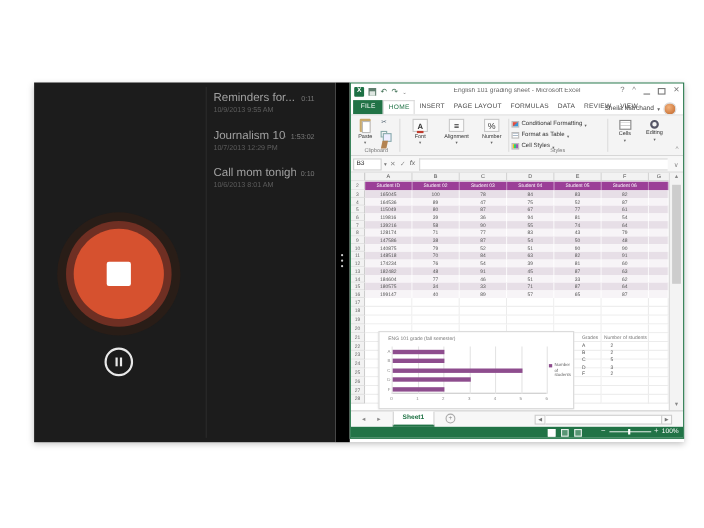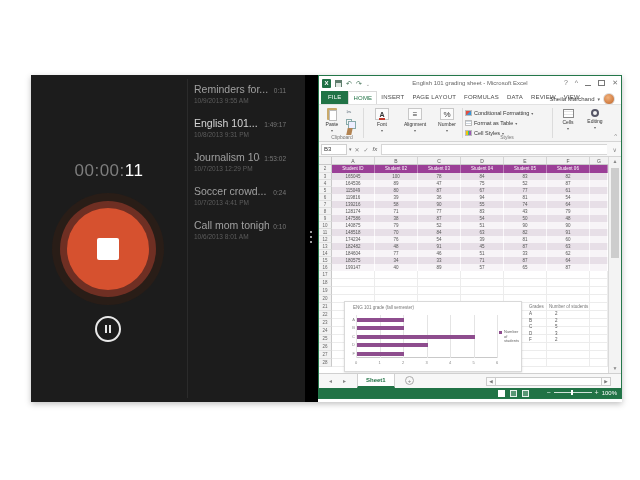--- a/index.html
+++ b/index.html
@@ -155,61 +155,44 @@
   #z-track { width:38px; height:1px; background:rgba(255,255,255,.8); position:relative; }
   #z-handle { position:absolute; left:17px; top:-2px; width:2px; height:5px; background:#fff; }
   #zoom-pct { font-size:6px; color:#fff; }
 </style>
 </head>
 <body>
 
 <div id="screen">
 
   <div id="recorder">
-    <div id="timer">
-      <span class="dim">00:00:</span><span class="lit">11</span>
-    </div>
     <div id="stop-btn">
       <div class="ring"></div>
       <div class="core"></div>
       <div class="sq"></div>
     </div>
     <div id="pause-btn">
       <div class="b1"></div>
       <div class="b2"></div>
     </div>
     <div id="rec-separator"></div>
     <div id="rec-list">
         <div class="rec-item">
           <div class="rec-row">
             <div class="rec-title">Reminders for...</div>
             <div class="rec-dur">0:11</div>
           </div>
           <div class="rec-date">10/9/2013 9:55 AM</div>
         </div>
-        <div class="rec-item sel">
-          <div class="rec-row">
-            <div class="rec-title">English 101...</div>
-            <div class="rec-dur">1:49:17</div>
-          </div>
-          <div class="rec-date">10/8/2013 9:31 PM</div>
-        </div>
         <div class="rec-item">
           <div class="rec-row">
             <div class="rec-title">Journalism 108...</div>
             <div class="rec-dur">1:53:02</div>
           </div>
           <div class="rec-date">10/7/2013 12:29 PM</div>
-        </div>
-        <div class="rec-item">
-          <div class="rec-row">
-            <div class="rec-title">Soccer crowd...</div>
-            <div class="rec-dur">0:24</div>
-          </div>
-          <div class="rec-date">10/7/2013 4:41 PM</div>
         </div>
         <div class="rec-item">
           <div class="rec-row">
             <div class="rec-title">Call mom tonight</div>
             <div class="rec-dur">0:10</div>
           </div>
           <div class="rec-date">10/6/2013 8:01 AM</div>
         </div>
       </div>
   </div>

